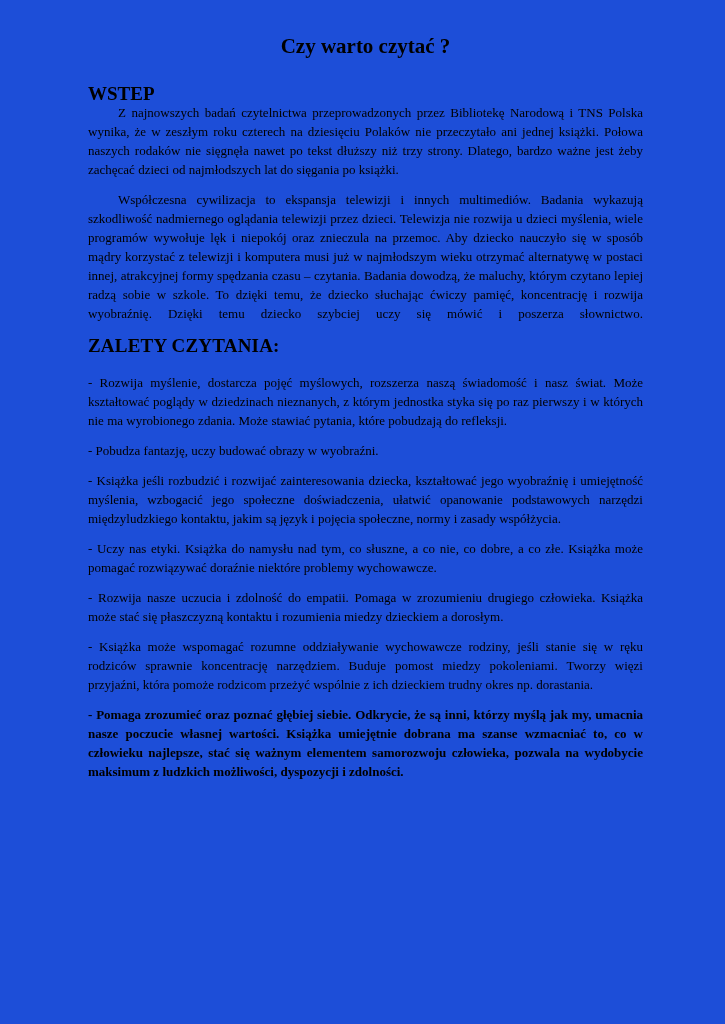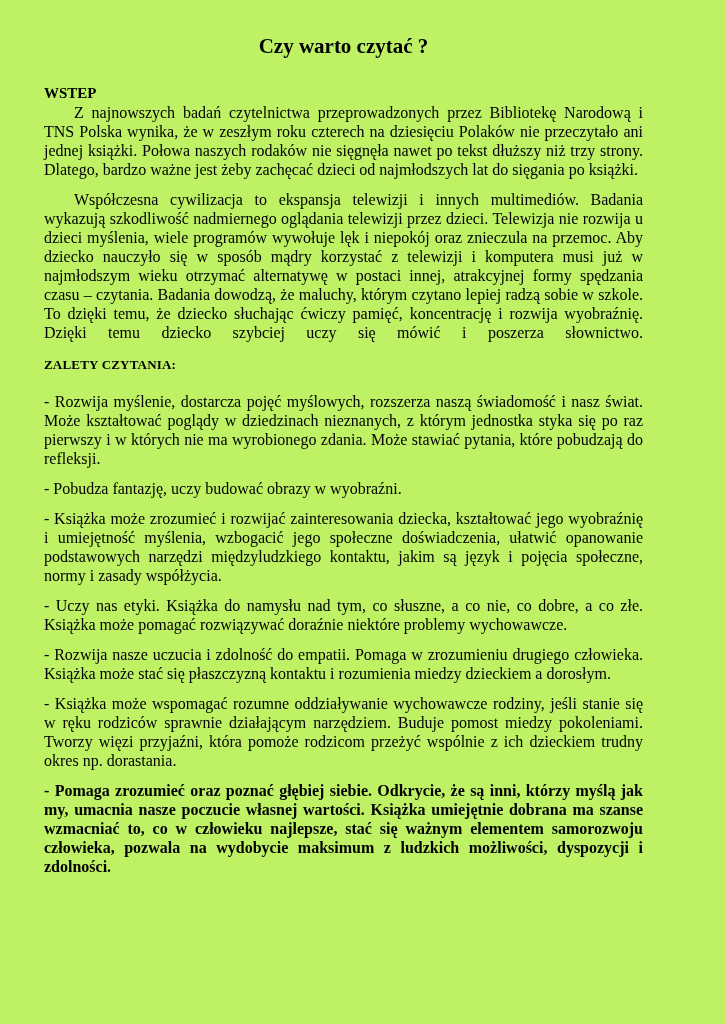--- a/index.html
+++ b/index.html
@@ -7,48 +7,48 @@
     margin: 0;
     padding: 0;
     background: #ffffff;
   }
   .page {
     position: relative;
     box-sizing: border-box;
     width: 725px;
     height: 1024px;
     margin: 0;
-    background: #bef264;
+    background: #1d4ed8;
     color: #000000;
     font-family: "Liberation Serif", "DejaVu Serif", serif;
-    padding: 34px 82px 0 44px;
+    padding: 34px 82px 0 88px;
     overflow: hidden;
   }
   .doc-title {
     font-size: 21px;
     font-weight: bold;
     text-align: center;
     line-height: 24px;
     margin: 0 0 26px 0;
   }
   .h-wstep {
-    font-size: 15px;
+    font-size: 19px;
     font-weight: bold;
     line-height: 19px;
     margin: 0;
   }
   .h-zalety {
-    font-size: 13px;
+    font-size: 19px;
     font-weight: bold;
     line-height: 24px;
     letter-spacing: 0.2px;
     margin: 8px 0 15px 0;
   }
   p.body-par {
-    font-size: 16px;
+    font-size: 13px;
     line-height: 19px;
     text-align: justify;
     margin: 0 0 11px 0;
   }
   p.indent { text-indent: 30px; }
   p.stretch-last { text-align-last: justify; }
   p.last { margin-bottom: 0; font-weight: bold; }
 </style>
 </head>
 <body>
@@ -64,23 +64,23 @@
   <p class="body-par indent stretch-last">Współczesna cywilizacja to ekspansja telewizji i innych multimediów. Badania wykazują szkodliwość nadmiernego oglądania telewizji przez dzieci. Telewizja nie rozwija u dzieci myślenia, wiele programów wywołuje lęk i niepokój oraz znieczula na przemoc. Aby dziecko nauczyło się w sposób mądry korzystać z telewizji i komputera musi już w najmłodszym wieku otrzymać alternatywę w postaci innej, atrakcyjnej formy spędzania czasu – czytania. Badania dowodzą, że maluchy, którym czytano lepiej radzą sobie w szkole. To dzięki temu, że dziecko słuchając ćwiczy pamięć, koncentrację i rozwija wyobraźnię. Dzięki temu dziecko szybciej uczy się mówić i poszerza słownictwo.</p>
 
   <h2 class="h-zalety">ZALETY CZYTANIA:</h2>
 
 
   <p class="body-par">- Rozwija myślenie, dostarcza pojęć myślowych, rozszerza naszą świadomość i nasz świat. Może kształtować poglądy w dziedzinach nieznanych, z którym jednostka styka się po raz pierwszy i w których nie ma wyrobionego zdania. Może stawiać pytania, które pobudzają do refleksji.</p>
 
   <p class="body-par">- Pobudza fantazję, uczy budować obrazy w wyobraźni.</p>
 
 
-  <p class="body-par">- Książka może zrozumieć i rozwijać zainteresowania dziecka, kształtować jego wyobraźnię i umiejętność myślenia, wzbogacić jego społeczne doświadczenia, ułatwić opanowanie podstawowych narzędzi międzyludzkiego kontaktu, jakim są język i pojęcia społeczne, normy i zasady współżycia.</p>
+  <p class="body-par">- Książka jeśli rozbudzić i rozwijać zainteresowania dziecka, kształtować jego wyobraźnię i umiejętność myślenia, wzbogacić jego społeczne doświadczenia, ułatwić opanowanie podstawowych narzędzi międzyludzkiego kontaktu, jakim są język i pojęcia społeczne, normy i zasady współżycia.</p>
 
   <p class="body-par">- Uczy nas etyki. Książka do namysłu nad tym, co słuszne, a co nie, co dobre, a co złe. Książka może pomagać rozwiązywać doraźnie niektóre problemy wychowawcze.</p>
 
   <p class="body-par">- Rozwija nasze uczucia i zdolność do empatii. Pomaga w zrozumieniu drugiego człowieka. Książka może stać się płaszczyzną kontaktu i rozumienia miedzy dzieckiem a dorosłym.</p>
 
-  <p class="body-par">- Książka może wspomagać rozumne oddziaływanie wychowawcze rodziny, jeśli stanie się w ręku rodziców sprawnie działającym narzędziem. Buduje pomost miedzy pokoleniami. Tworzy więzi przyjaźni, która pomoże rodzicom przeżyć wspólnie z ich dzieckiem trudny okres np. dorastania.</p>
+  <p class="body-par">- Książka może wspomagać rozumne oddziaływanie wychowawcze rodziny, jeśli stanie się w ręku rodziców sprawnie koncentrację narzędziem. Buduje pomost miedzy pokoleniami. Tworzy więzi przyjaźni, która pomoże rodzicom przeżyć wspólnie z ich dzieckiem trudny okres np. dorastania.</p>
 
   <p class="body-par last">- Pomaga zrozumieć oraz poznać głębiej siebie. Odkrycie, że są inni, którzy myślą jak my, umacnia nasze poczucie własnej wartości. Książka umiejętnie dobrana ma szanse wzmacniać to, co w człowieku najlepsze, stać się ważnym elementem samorozwoju człowieka, pozwala na wydobycie maksimum z ludzkich możliwości, dyspozycji i zdolności.</p>
 
 </div>
 
 </body></html>

